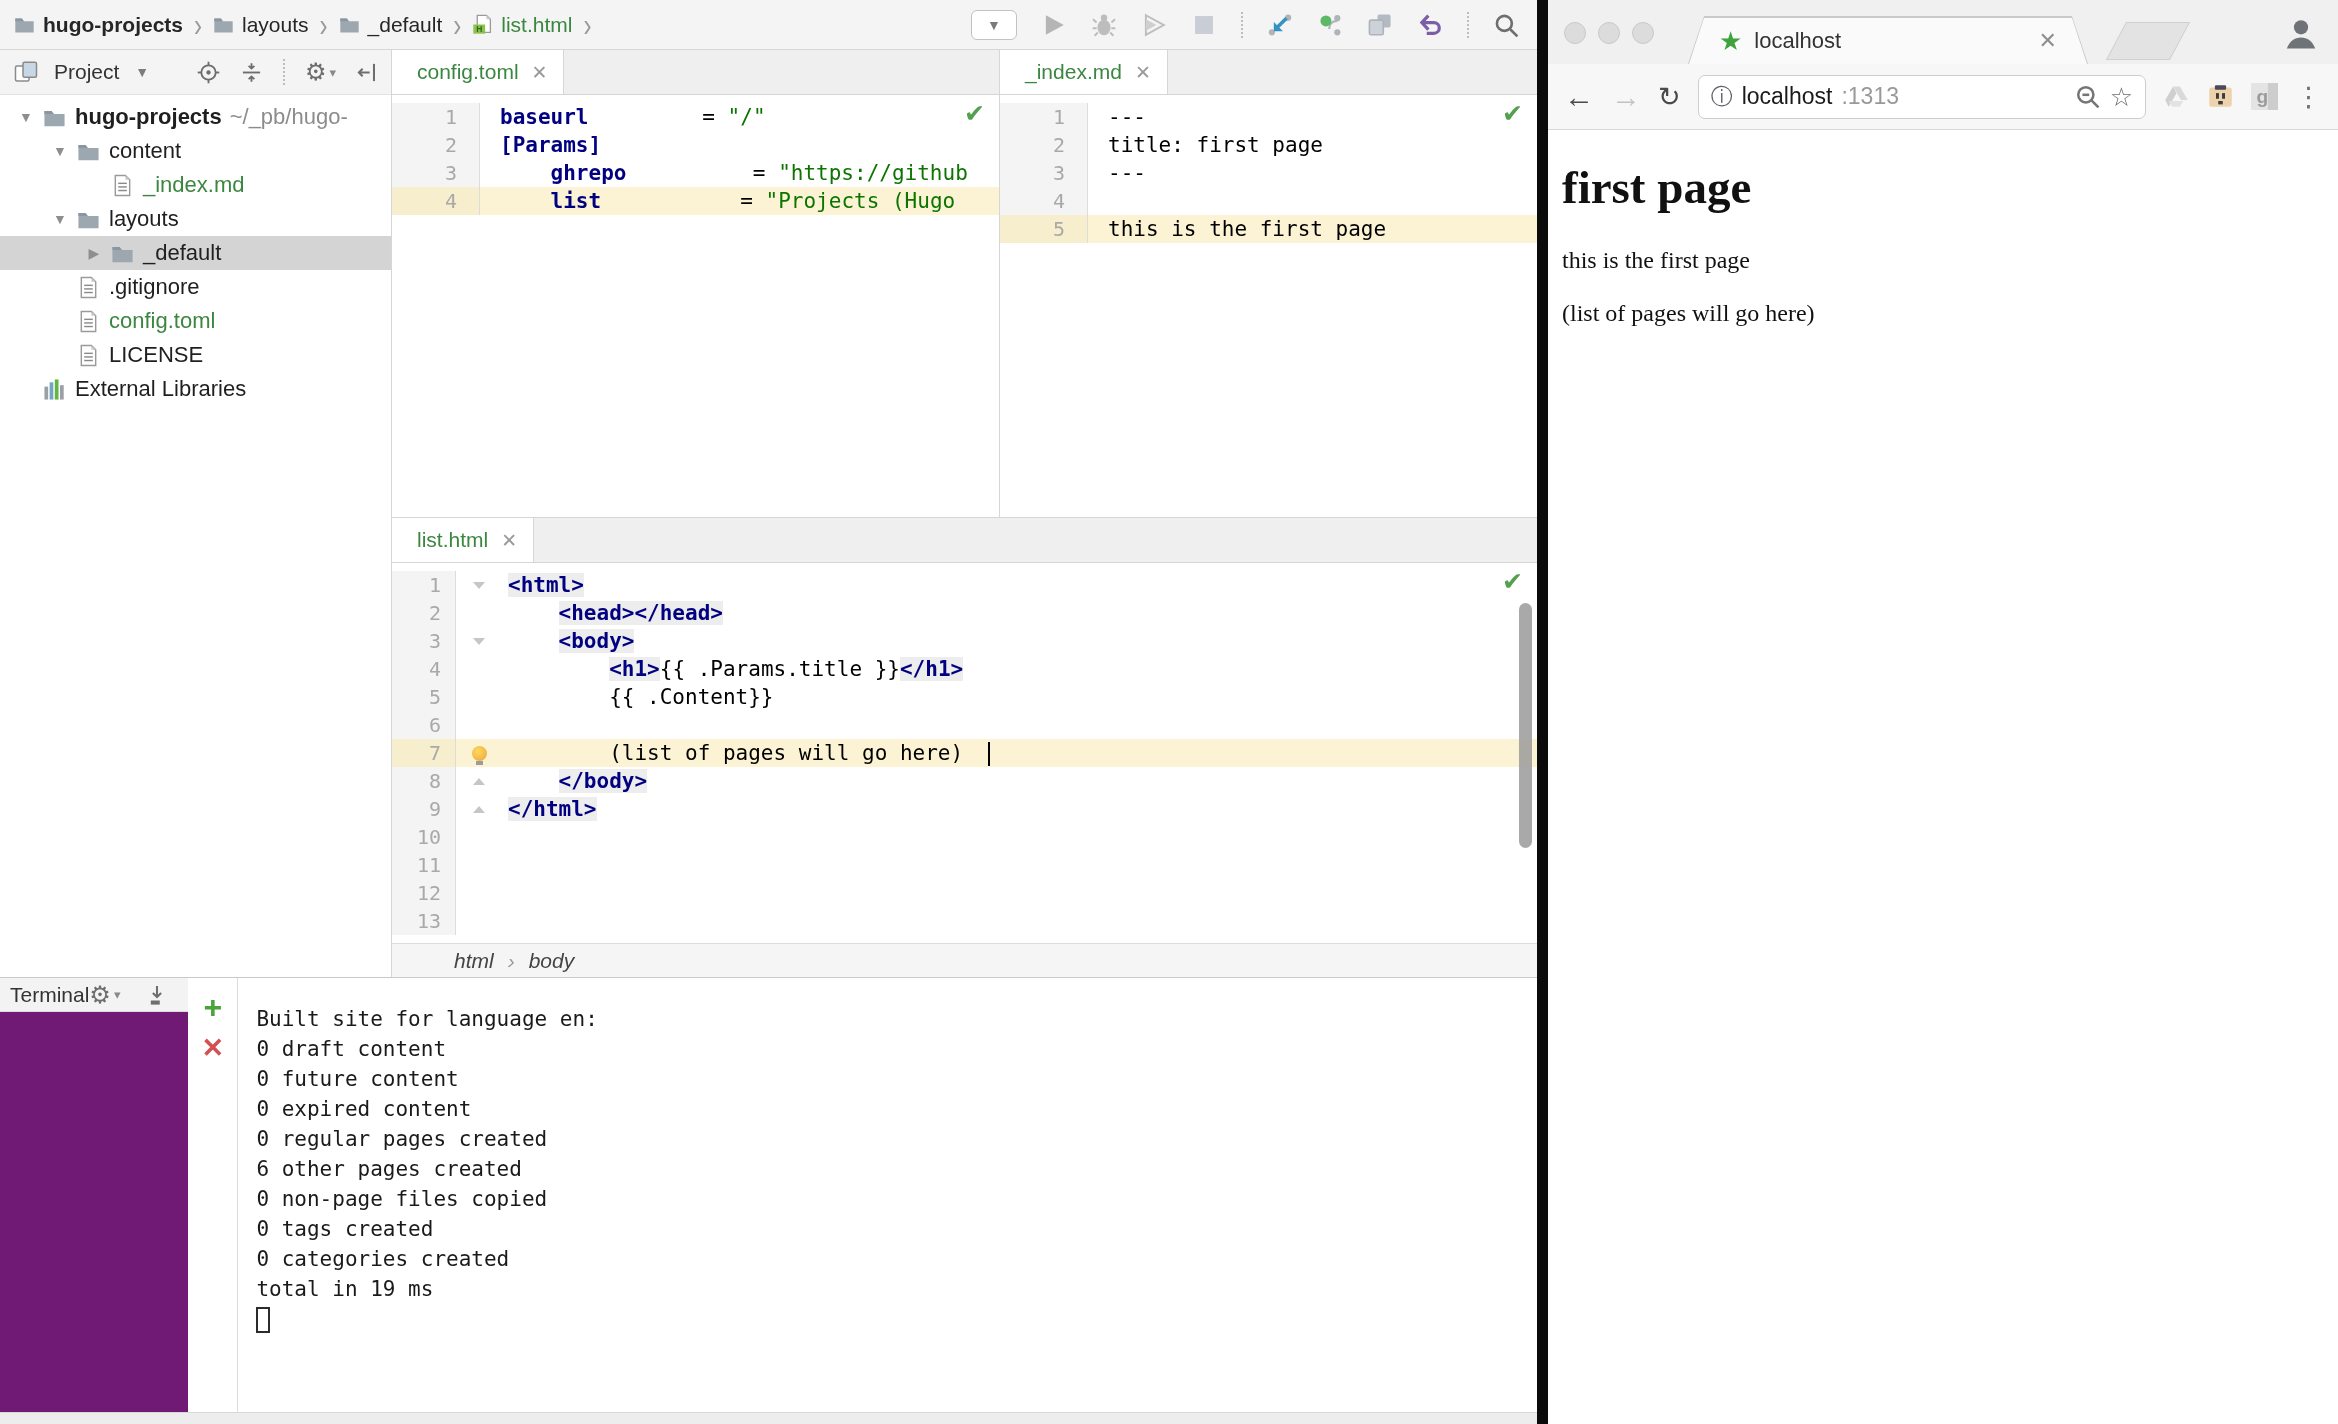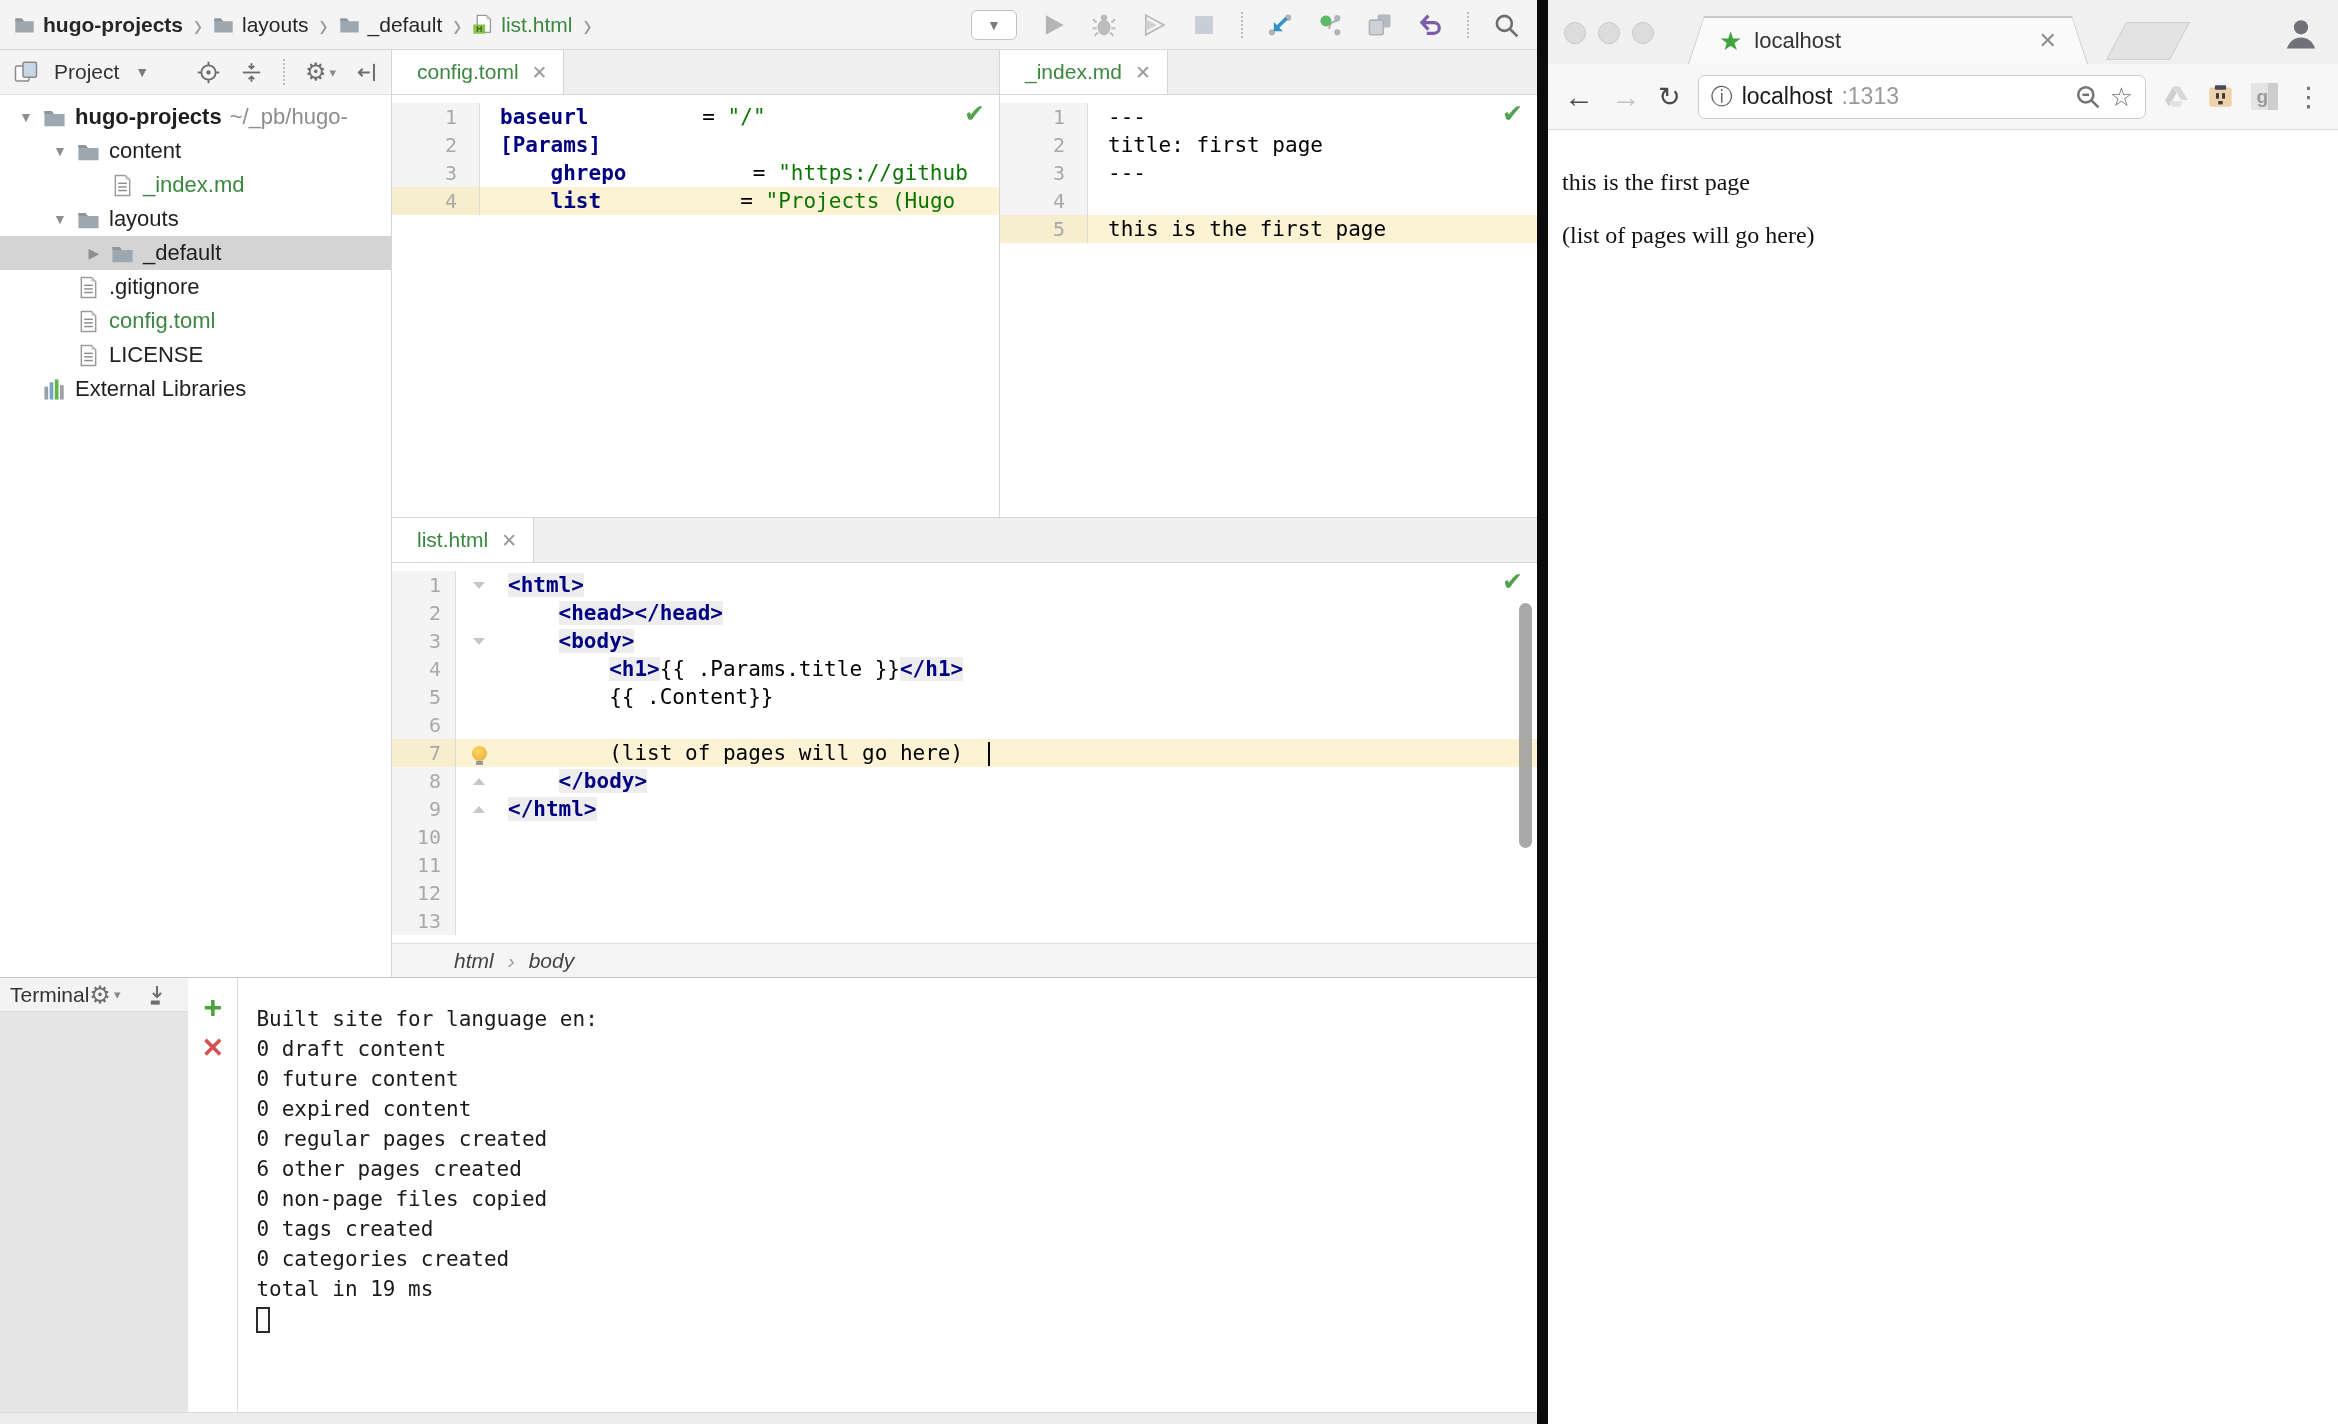--- a/index.html
+++ b/index.html
@@ -1,21 +1,21 @@
 <!DOCTYPE html>
 <html><head>
 <meta charset="utf-8">
 <style>
   * { margin:0; padding:0; box-sizing:border-box; }
   html,body { width:2338px; height:1424px; overflow:hidden; background:#000; }
   body { font-family:"Liberation Sans", sans-serif; }
   .screen { width:2338px; height:1424px; display:flex; flex-direction:row; background:#fff; }
 
   
-  .ide { width:1537px; height:1424px; display:flex; flex-direction:column; background:#e5e5e5; }
+  .ide { width:1537px; height:1424px; display:flex; flex-direction:column; background:#701a75; }
 
   .topbar { height:50px; flex:none; background:#F4F4F4; border-bottom:1px solid #D6D6D6;
             display:flex; align-items:center; justify-content:space-between; padding:0 18px 0 14px; }
   .crumbs { display:flex; align-items:center; gap:9px; font-size:21px; color:#262626; white-space:nowrap; }
   .crumbs .bc-item { display:flex; align-items:center; gap:8px; }
   .crumbs .bc-item.first .bc-label { font-weight:bold; }
   .crumbs .bc-item.green .bc-label { color:#3C8740; }
   .crumbs .bc-sep { color:#9A9A9A; font-size:24px; transform:scaleY(1.35); margin:0 2px; }
 
   .main-toolbar { display:flex; align-items:center; gap:24px; }
@@ -695,18 +695,19 @@
           <svg viewBox="0 0 24 24">
             <rect width="24" height="24" fill="#E4E4E4"></rect>
             <rect x="15" y="0" width="9" height="24" fill="#CDCDCD"></rect>
             <text x="10" y="18" font-size="17" font-weight="bold" fill="#9B9B9B" text-anchor="middle">g</text>
           </svg>
         </span>
       <span class="menu-dots">⋮</span>
     </div>
 
     <div class="bpage">
+      <h1>first page</h1>
       <p>this is the first page</p>
       <p>(list of pages will go here)</p>
     </div>
 
   </div>
 </div>
 
 </body></html>

